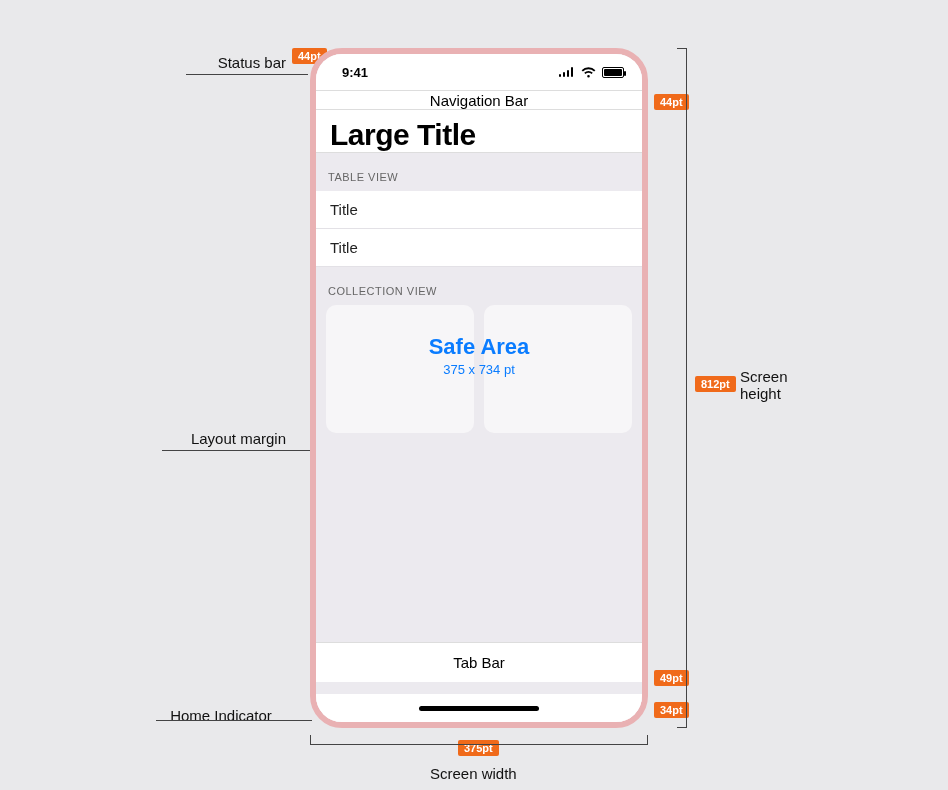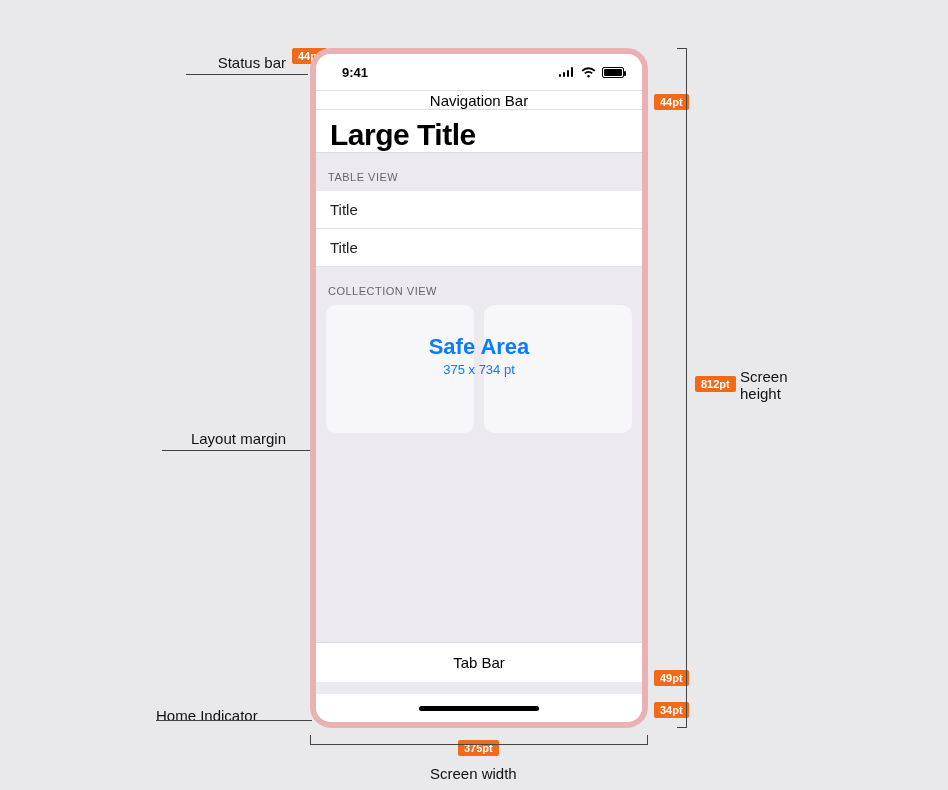--- a/index.html
+++ b/index.html
@@ -16,21 +16,21 @@
     inset: 0;
   }
   
   .phone {
     position: absolute;
     left: 310px;
     top: 48px;
     width: 338px;
     height: 680px;
     background: #fff;
-    border-radius: 21px;
+    border-radius: 32px;
     border: 6px solid #e9b1b3;
     overflow: hidden;
   }
   .phone-inner {
     position: absolute;
     inset: 0;
     background: #eceaef;
   }
   .status-bar {
     height: 36px;
@@ -204,21 +204,21 @@
   .bracket-h::before{ left:0 }
   .bracket-h::after{ right:0 }
 </style>
 </head>
 <body>
 
 <div class="stage">
 
   <div class="ext-label" style="left:186px; top:54px; text-align:right; width:100px;">Status bar</div>
   <div class="ext-label" style="left:162px; top:430px; text-align:right; width:124px;">Layout margin</div>
-  <div class="ext-label" style="left:156px; top:707px; text-align:left; width:130px;">Home Indicator</div>
+  <div class="ext-label" style="left:156px; top:707px; text-align:center; width:130px;">Home Indicator</div>
   <div class="ext-label" style="left:740px; top:368px; white-space:pre-line;">Screen
 height</div>
   <div class="ext-label" style="left:430px; top:765px;">Screen width</div>
 
   <div class="guide-line" style="left:186px; top:74px; width:122px; height:1px;"></div>
   <div class="guide-line" style="left:162px; top:450px; width:154px; height:1px;"></div>
   <div class="guide-line" style="left:156px; top:720px; width:156px; height:1px;"></div>
 
   <div class="dim-tag" style="left:292px; top:48px;">44pt</div>
   <div class="dim-tag" style="left:654px; top:94px;">44pt</div>

